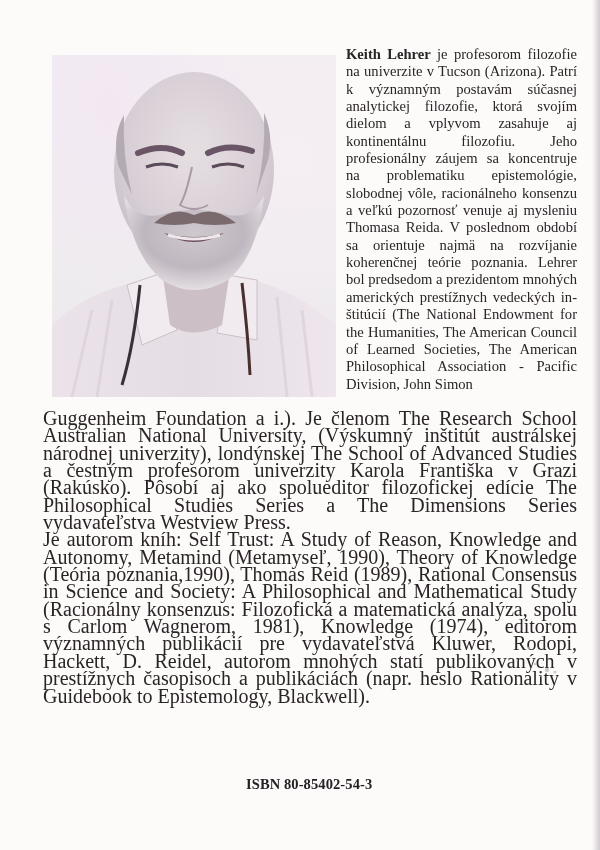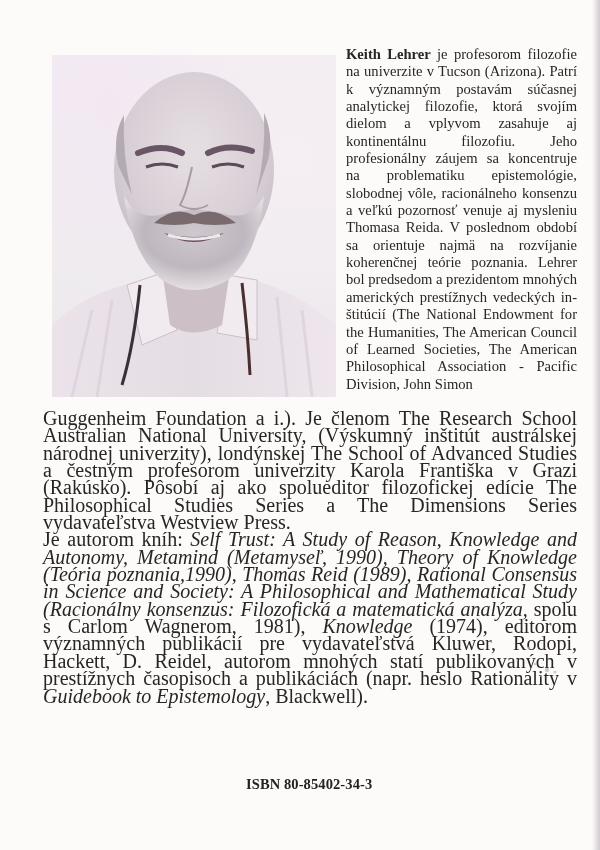--- a/index.html
+++ b/index.html
@@ -48,21 +48,21 @@
     .bio-full {
       position: absolute;
       left: 43px;
       top: 410px;
       width: 534px;
       font-size: 20px;
       line-height: 17.35px;
       text-align: justify;
     }
     .name { font-weight: bold; }
-    .it { font-style: italic; }
+    .it { }
     .para { margin: 0; }
     .isbn {
       position: absolute;
       left: 246px;
       top: 776px;
       font-size: 14.5px;
       font-weight: bold;
       letter-spacing: 0.1px;
       color: #262024;
     }
@@ -150,13 +150,13 @@
   <g fill="#bdb6ba" opacity="0.7">
     <circle cx="24" cy="8" r="1.6"></circle>
     <circle cx="42" cy="30" r="2.2"></circle>
     <circle cx="50" cy="32" r="1.5"></circle>
     <circle cx="30" cy="24" r="1.2"></circle>
     <circle cx="12" cy="20" r="1"></circle>
     <circle cx="36" cy="36" r="1"></circle>
   </g>
 </svg>
 
-<div class="isbn">ISBN 80-85402-34-3</div>
+<div class="isbn">ISBN 80-85402-54-3</div>
 
 </body></html>

